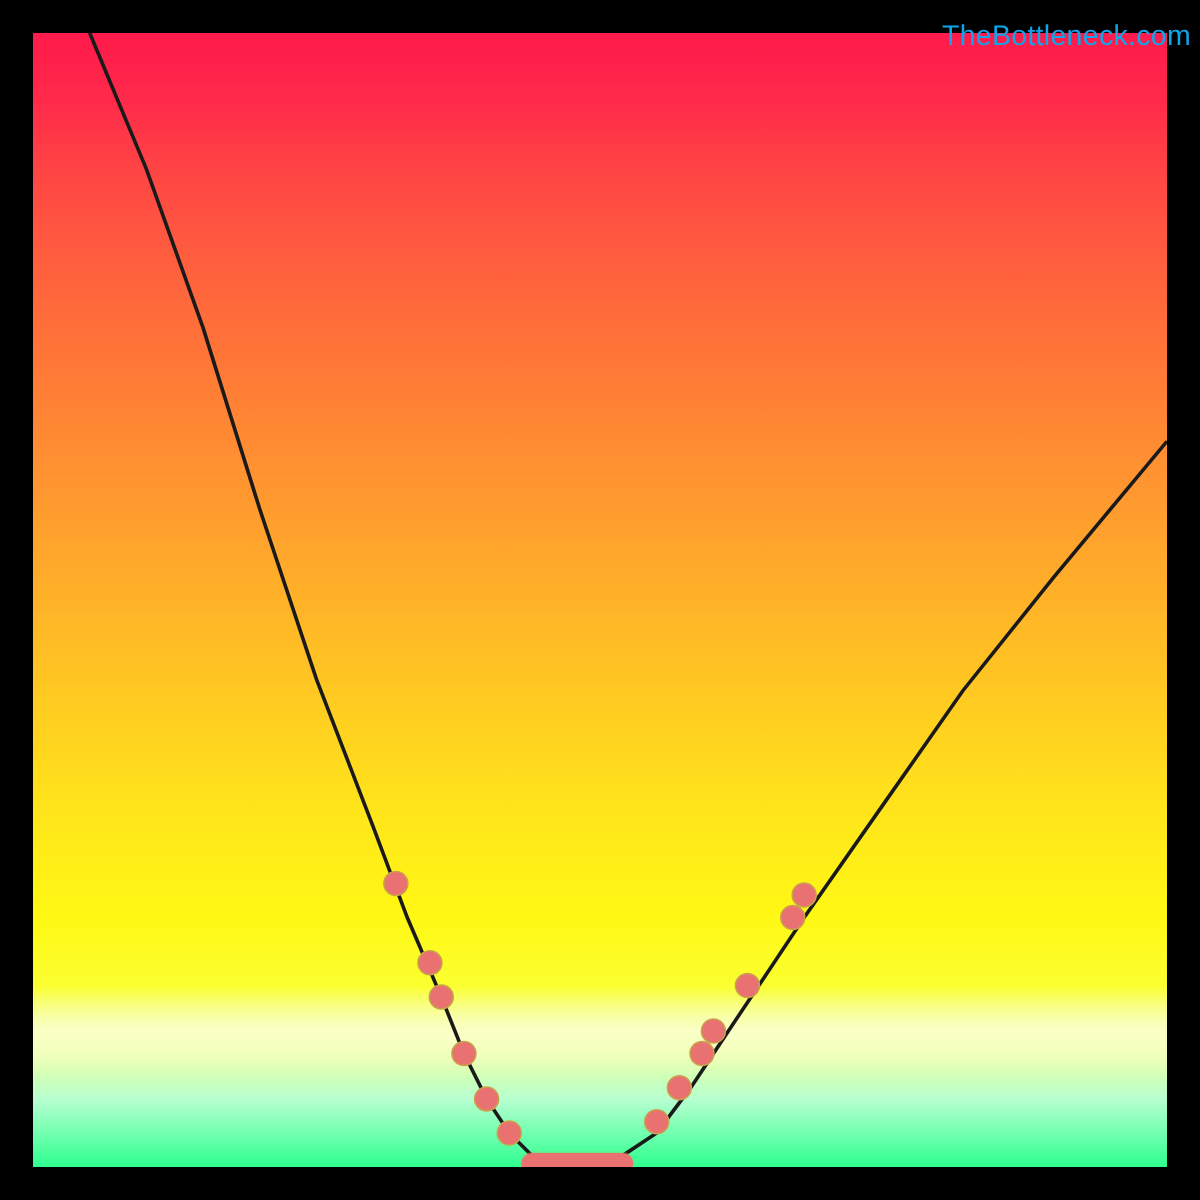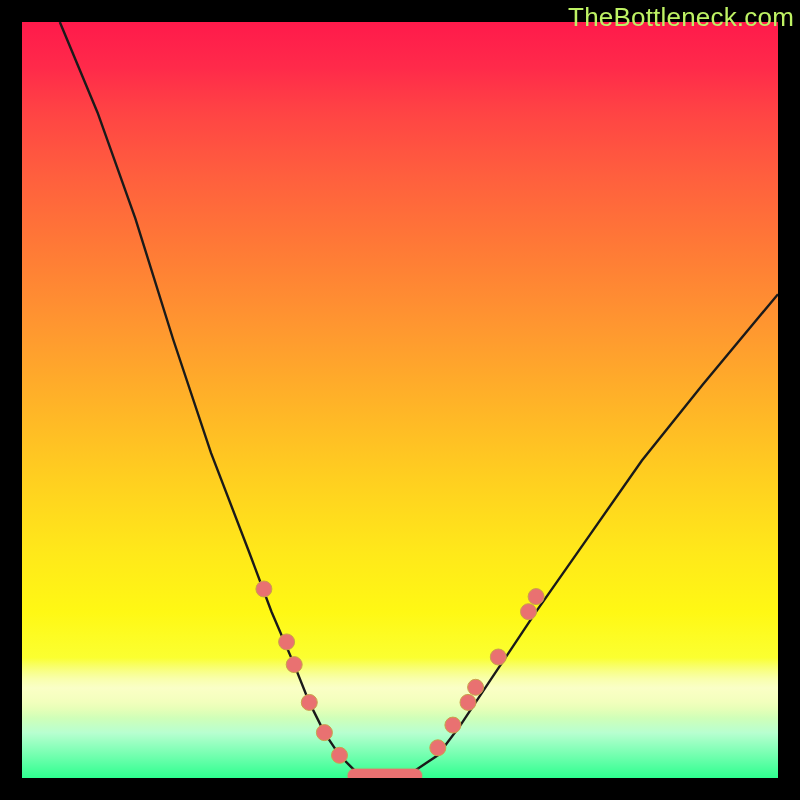--- a/index.html
+++ b/index.html
@@ -57,24 +57,24 @@
       rgba(255,255,230,0.70) 50%,
       rgba(255,255,230,0.55) 65%,
       rgba(255,255,255,0) 100%);
   }
   .svg-overlay {
     position: absolute;
     inset: 0;
   }
   .watermark {
     position: absolute;
-    top: 2px;
+    top: 14px;
     right: 6px;
-    color: #bef264;
-    font-size: 26px;
+    color: #0ea5e9;
+    font-size: 19px;
     font-weight: 400;
     letter-spacing: 0.2px;
   }
 </style>
 </head>
 <body>
 
 <div class="frame">
 
   <div class="plot-area">

